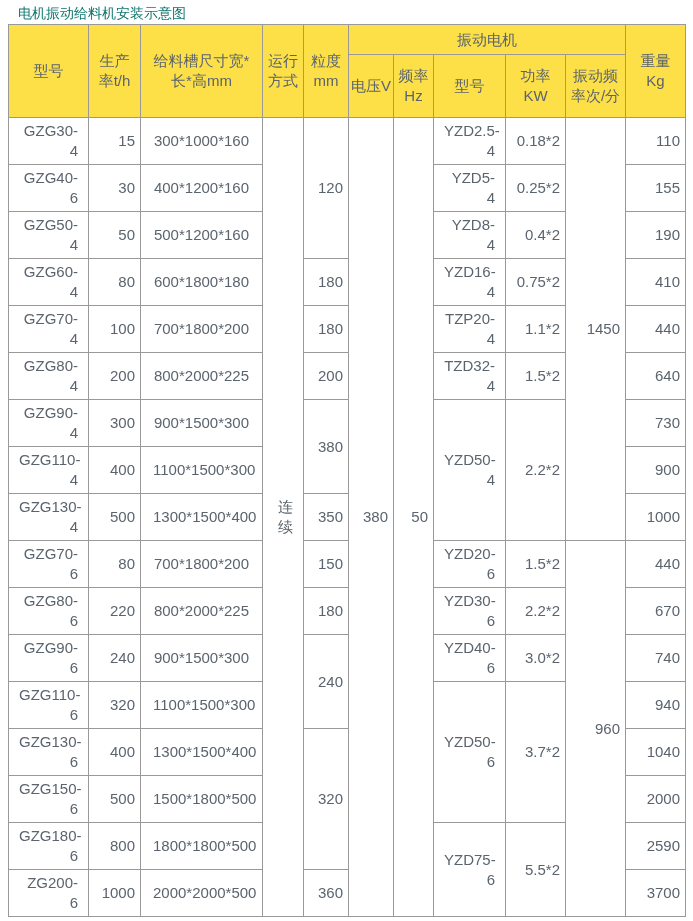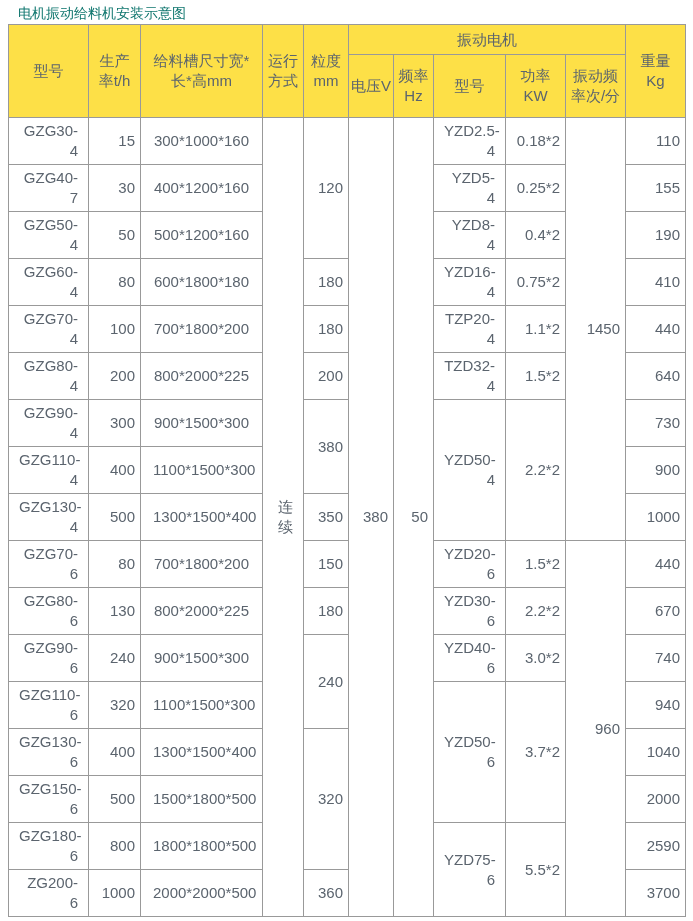--- a/index.html
+++ b/index.html
@@ -89,21 +89,21 @@
       <td class="c" rowspan="17">连续</td>
       <td class="r" rowspan="3">120</td>
       <td class="r" rowspan="17">380</td>
       <td class="r" rowspan="17">50</td>
       <td class="c">YZD2.5-4</td>
       <td class="r">0.18*2</td>
       <td class="r" rowspan="9">1450</td>
       <td class="r">110</td>
     </tr>
     <tr>
-      <td class="c">GZG40-7</td>
+      <td class="c">GZG40-6</td>
       <td class="r">30</td>
       <td class="t">400*1200*160</td>
       <td class="c">YZD5-4</td>
       <td class="r">0.25*2</td>
       <td class="r">155</td>
     </tr>
     <tr>
       <td class="c">GZG50-4</td>
       <td class="r">50</td>
       <td class="t">500*1200*160</td>
@@ -165,21 +165,21 @@
       <td class="r">80</td>
       <td class="t">700*1800*200</td>
       <td class="r">150</td>
       <td class="c">YZD20-6</td>
       <td class="r">1.5*2</td>
       <td class="r" rowspan="8">960</td>
       <td class="r">440</td>
     </tr>
     <tr>
       <td class="c">GZG80-6</td>
-      <td class="r">130</td>
+      <td class="r">220</td>
       <td class="t">800*2000*225</td>
       <td class="r">180</td>
       <td class="c">YZD30-6</td>
       <td class="r">2.2*2</td>
       <td class="r">670</td>
     </tr>
     <tr>
       <td class="c">GZG90-6</td>
       <td class="r">240</td>
       <td class="t">900*1500*300</td>

